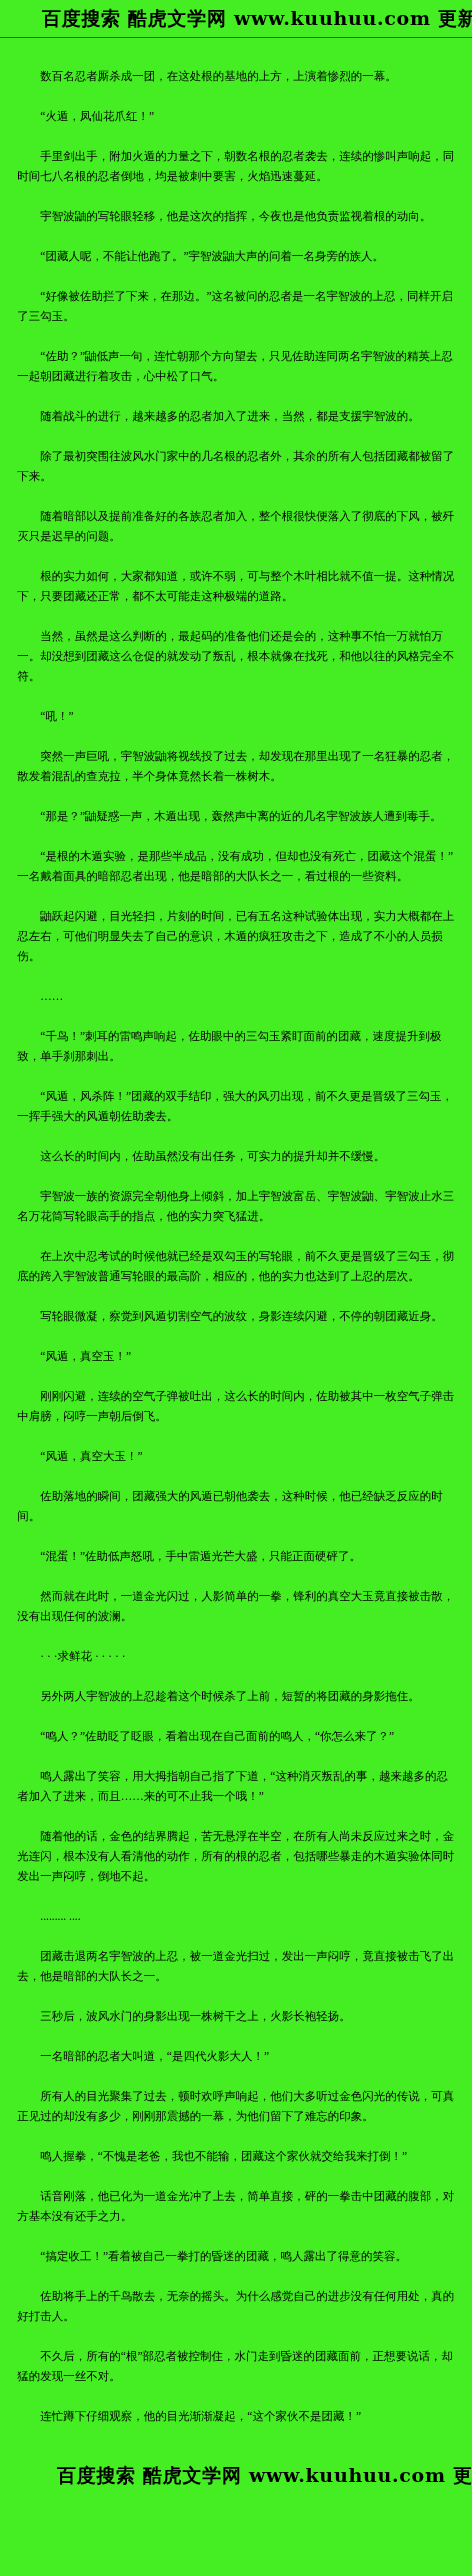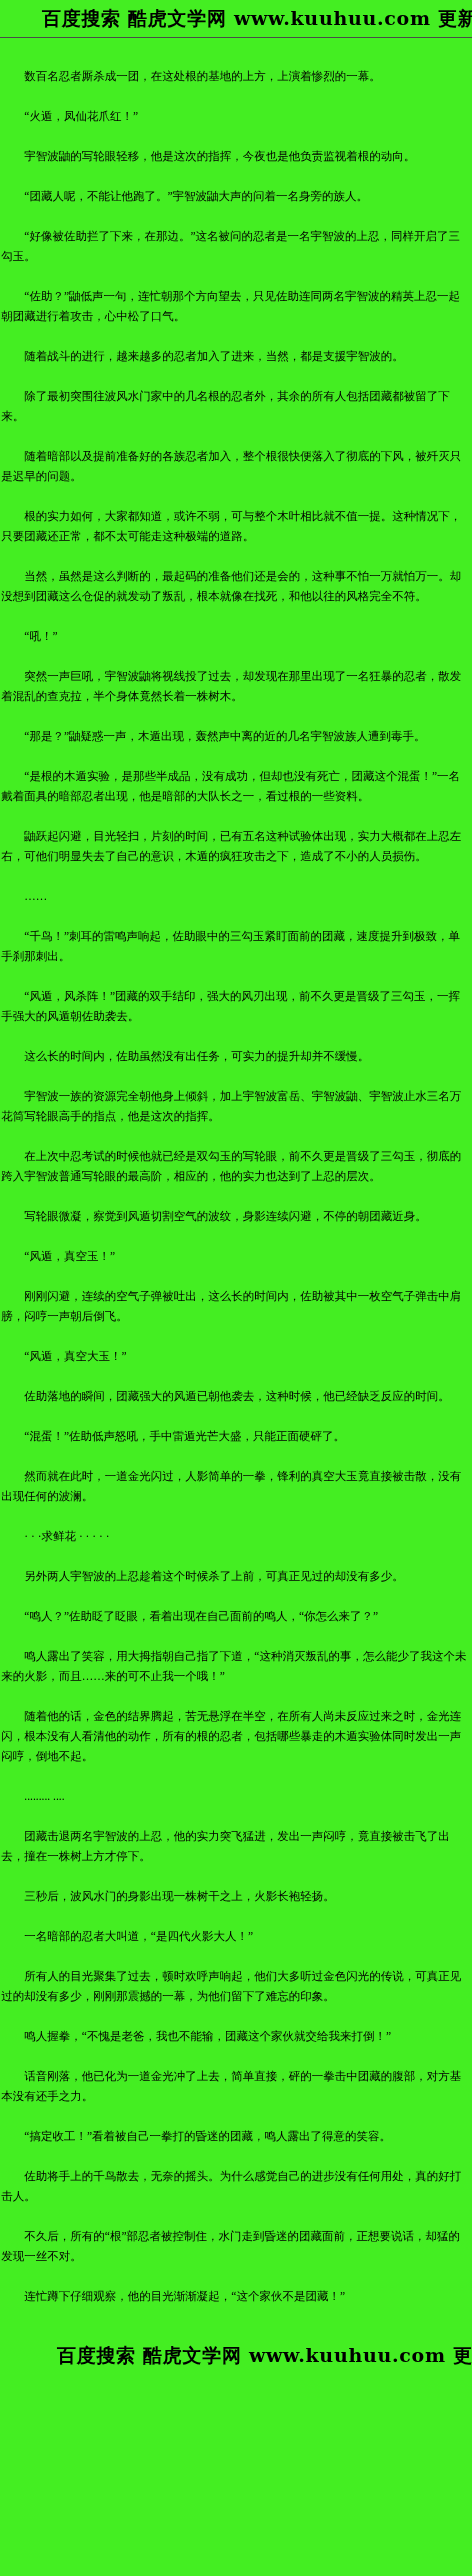--- a/index.html
+++ b/index.html
@@ -32,21 +32,21 @@
     margin: 4.7px 0 0 0;
     width: 472px;
   }
   main {
     padding: 8px 0 0 0;
     width: 472px;
   }
   p.para {
     font-size: 11.5px;
     line-height: 20px;
-    margin: 20px 0;
+    margin: 20px 16px;
     padding: 0 1.3px;
     text-indent: 2em;
     overflow-wrap: break-word;
     
     background-image: repeating-linear-gradient(
       to bottom,
       transparent 0px,
       transparent 19.6px,
       #555555 19.6px,
       #555555 20px
@@ -61,54 +61,55 @@
 
 <header>
   <div class="banner top">百度搜索 酷虎文学网 www.kuuhuu.com 更新更快</div>
   <hr class="header-divider">
 </header>
 
 <main>
 
 <p class="para">数百名忍者厮杀成一团，在这处根的基地的上方，上演着惨烈的一幕。</p>
     <p class="para">“火遁，凤仙花爪红！”</p>
+    <p class="para">手里剑出手，附加火遁的力量之下，朝数名根的忍者袭去，连续的惨叫声响起，同时间七八名根的忍者倒地，均是被刺中要害，火焰迅速蔓延。</p>
     <p class="para">宇智波鼬的写轮眼轻移，他是这次的指挥，今夜也是他负责监视着根的动向。</p>
     <p class="para">“团藏人呢，不能让他跑了。”宇智波鼬大声的问着一名身旁的族人。</p>
     <p class="para">“好像被佐助拦了下来，在那边。”这名被问的忍者是一名宇智波的上忍，同样开启了三勾玉。</p>
     <p class="para">“佐助？”鼬低声一句，连忙朝那个方向望去，只见佐助连同两名宇智波的精英上忍一起朝团藏进行着攻击，心中松了口气。</p>
     <p class="para">随着战斗的进行，越来越多的忍者加入了进来，当然，都是支援宇智波的。</p>
     <p class="para">除了最初突围往波风水门家中的几名根的忍者外，其余的所有人包括团藏都被留了下来。</p>
     <p class="para">随着暗部以及提前准备好的各族忍者加入，整个根很快便落入了彻底的下风，被歼灭只是迟早的问题。</p>
     <p class="para">根的实力如何，大家都知道，或许不弱，可与整个木叶相比就不值一提。这种情况下，只要团藏还正常，都不太可能走这种极端的道路。</p>
     <p class="para">当然，虽然是这么判断的，最起码的准备他们还是会的，这种事不怕一万就怕万一。却没想到团藏这么仓促的就发动了叛乱，根本就像在找死，和他以往的风格完全不符。</p>
     <p class="para">“吼！”</p>
     <p class="para">突然一声巨吼，宇智波鼬将视线投了过去，却发现在那里出现了一名狂暴的忍者，散发着混乱的查克拉，半个身体竟然长着一株树木。</p>
     <p class="para">“那是？”鼬疑惑一声，木遁出现，轰然声中离的近的几名宇智波族人遭到毒手。</p>
     <p class="para">“是根的木遁实验，是那些半成品，没有成功，但却也没有死亡，团藏这个混蛋！”一名戴着面具的暗部忍者出现，他是暗部的大队长之一，看过根的一些资料。</p>
     <p class="para">鼬跃起闪避，目光轻扫，片刻的时间，已有五名这种试验体出现，实力大概都在上忍左右，可他们明显失去了自己的意识，木遁的疯狂攻击之下，造成了不小的人员损伤。</p>
     <p class="para">……</p>
     <p class="para">“千鸟！”刺耳的雷鸣声响起，佐助眼中的三勾玉紧盯面前的团藏，速度提升到极致，单手刹那刺出。</p>
     <p class="para">“风遁，风杀阵！”团藏的双手结印，强大的风刃出现，前不久更是晋级了三勾玉，一挥手强大的风遁朝佐助袭去。</p>
     <p class="para">这么长的时间内，佐助虽然没有出任务，可实力的提升却并不缓慢。</p>
-    <p class="para">宇智波一族的资源完全朝他身上倾斜，加上宇智波富岳、宇智波鼬、宇智波止水三名万花筒写轮眼高手的指点，他是这次的指挥。</p>
+    <p class="para">宇智波一族的资源完全朝他身上倾斜，加上宇智波富岳、宇智波鼬、宇智波止水三名万花筒写轮眼高手的指点，他的实力突飞猛进。</p>
     <p class="para">在上次中忍考试的时候他就已经是双勾玉的写轮眼，前不久更是晋级了三勾玉，彻底的跨入宇智波普通写轮眼的最高阶，相应的，他的实力也达到了上忍的层次。</p>
     <p class="para">写轮眼微凝，察觉到风遁切割空气的波纹，身影连续闪避，不停的朝团藏近身。</p>
     <p class="para">“风遁，真空玉！”</p>
     <p class="para">刚刚闪避，连续的空气子弹被吐出，这么长的时间内，佐助被其中一枚空气子弹击中肩膀，闷哼一声朝后倒飞。</p>
     <p class="para">“风遁，真空大玉！”</p>
     <p class="para">佐助落地的瞬间，团藏强大的风遁已朝他袭去，这种时候，他已经缺乏反应的时间。</p>
     <p class="para">“混蛋！”佐助低声怒吼，手中雷遁光芒大盛，只能正面硬砰了。</p>
     <p class="para">然而就在此时，一道金光闪过，人影简单的一拳，锋利的真空大玉竟直接被击散，没有出现任何的波澜。</p>
     <p class="para">· · ·求鲜花 · · · · ·</p>
-    <p class="para">另外两人宇智波的上忍趁着这个时候杀了上前，可真正见过的却没有多少。</p>
+    <p class="para">另外两人宇智波的上忍趁着这个时候杀了上前，短暂的将团藏的身影拖住。</p>
     <p class="para">“鸣人？”佐助眨了眨眼，看着出现在自己面前的鸣人，“你怎么来了？”</p>
-    <p class="para">鸣人露出了笑容，用大拇指朝自己指了下道，“这种消灭叛乱的事，怎么能少了我这个未来的火影，而且……来的可不止我一个哦！”</p>
+    <p class="para">鸣人露出了笑容，用大拇指朝自己指了下道，“这种消灭叛乱的事，越来越多的忍者加入了进来，而且……来的可不止我一个哦！”</p>
     <p class="para">随着他的话，金色的结界腾起，苦无悬浮在半空，在所有人尚未反应过来之时，金光连闪，根本没有人看清他的动作，所有的根的忍者，包括哪些暴走的木遁实验体同时发出一声闷哼，倒地不起。</p>
     <p class="para">......... ....</p>
-    <p class="para">团藏击退两名宇智波的上忍，他的实力突飞猛进，发出一声闷哼，竟直接被击飞了出去，撞在一株树上方才停下。</p>
+    <p class="para">团藏击退两名宇智波的上忍，被一道金光扫过，发出一声闷哼，竟直接被击飞了出去，他是暗部的大队长之一。</p>
     <p class="para">三秒后，波风水门的身影出现一株树干之上，火影长袍轻扬。</p>
     <p class="para">一名暗部的忍者大叫道，“是四代火影大人！”</p>
     <p class="para">所有人的目光聚集了过去，顿时欢呼声响起，他们大多听过金色闪光的传说，可真正见过的却没有多少，刚刚那震撼的一幕，为他们留下了难忘的印象。</p>
     <p class="para">鸣人握拳，“不愧是老爸，我也不能输，团藏这个家伙就交给我来打倒！”</p>
     <p class="para">话音刚落，他已化为一道金光冲了上去，简单直接，砰的一拳击中团藏的腹部，对方基本没有还手之力。</p>
     <p class="para">“搞定收工！”看着被自己一拳打的昏迷的团藏，鸣人露出了得意的笑容。</p>
     <p class="para">佐助将手上的千鸟散去，无奈的摇头。为什么感觉自己的进步没有任何用处，真的好打击人。</p>
     <p class="para">不久后，所有的“根”部忍者被控制住，水门走到昏迷的团藏面前，正想要说话，却猛的发现一丝不对。</p>
     <p class="para">连忙蹲下仔细观察，他的目光渐渐凝起，“这个家伙不是团藏！”</p>
   </main>

